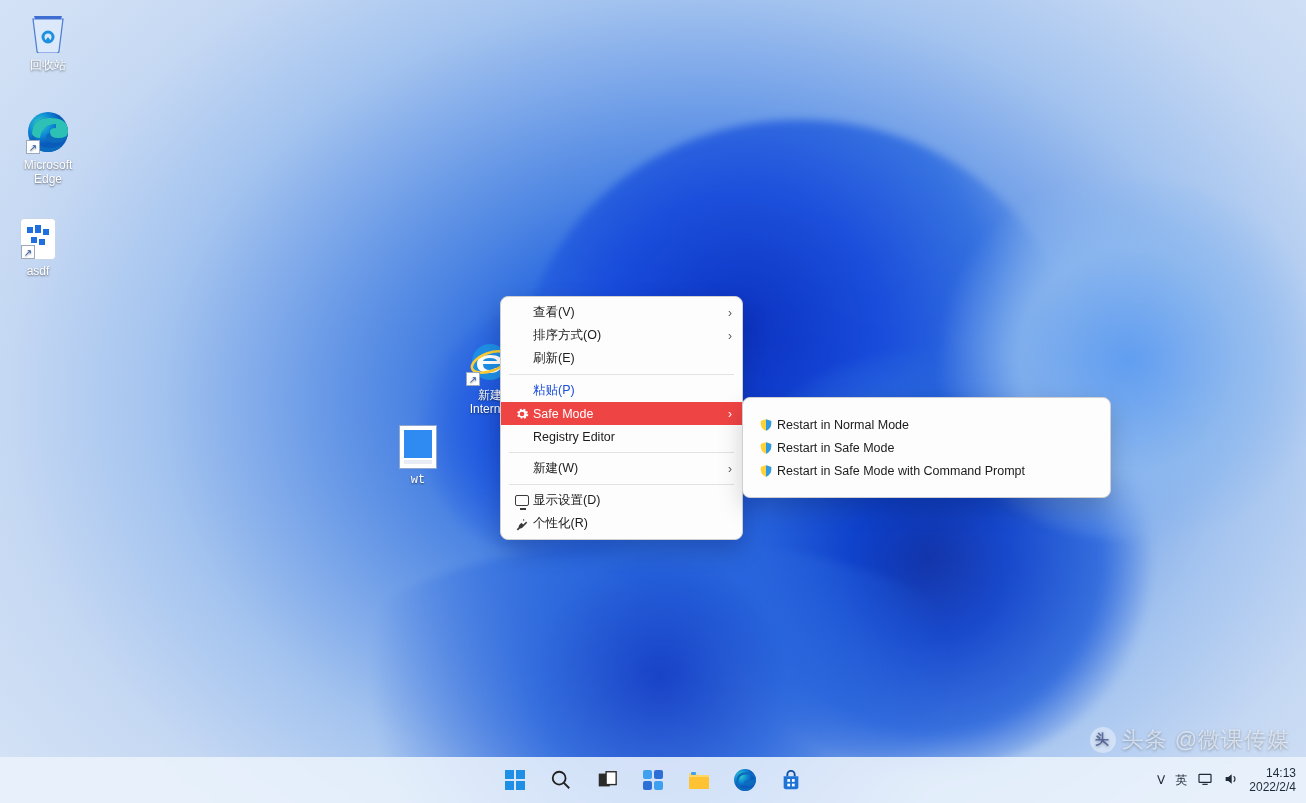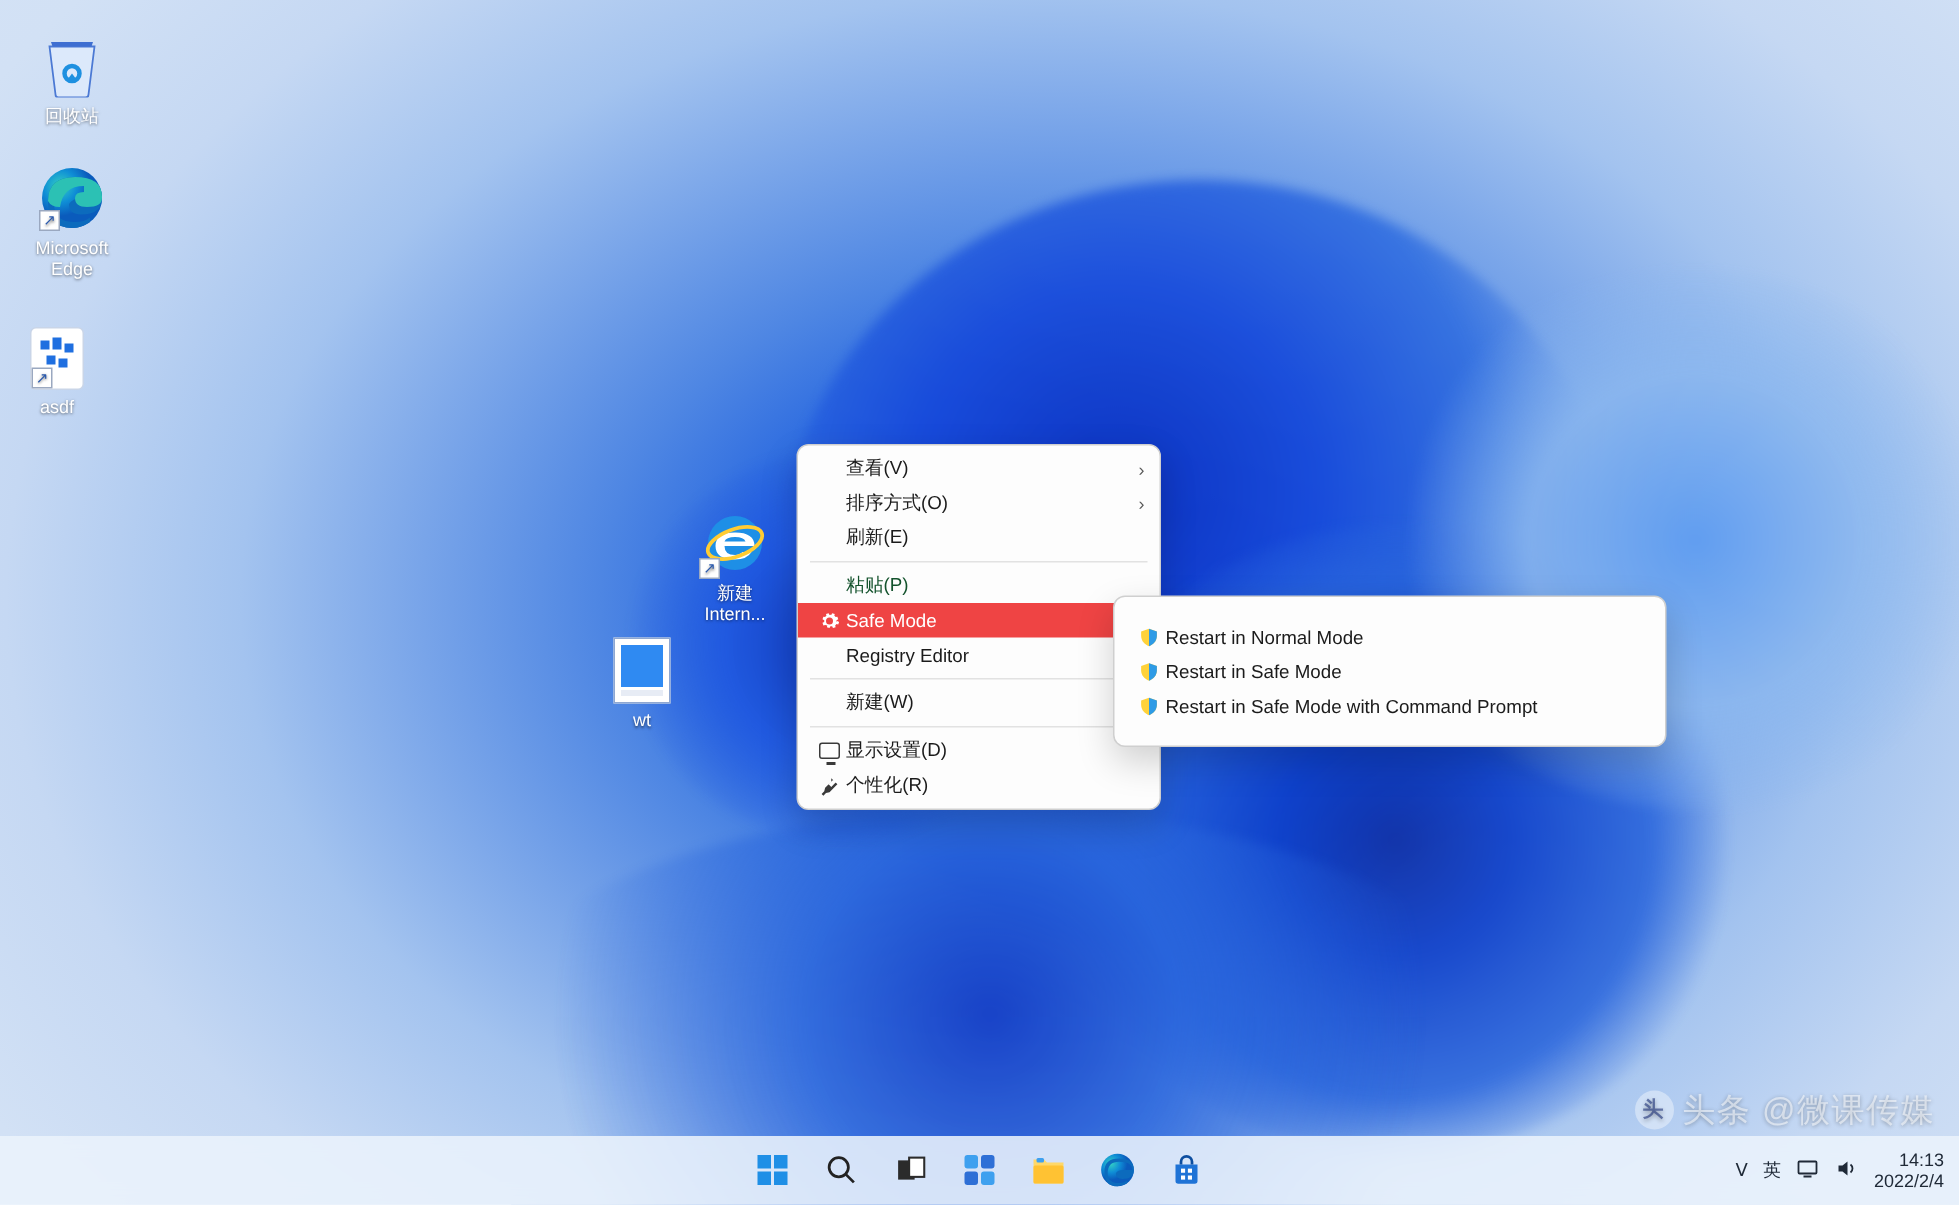--- a/index.html
+++ b/index.html
@@ -13,50 +13,50 @@
   .bloom { position:absolute; border-radius:50%; filter:blur(4px); opacity:.85; pointer-events:none; }
   .b1{ left:520px; top:120px; width:560px; height:520px; background:radial-gradient(circle at 40% 40%, #0b2fbd 0%, #1648db 30%, #2f6de0 55%, transparent 70%);}
   .b2{ left:700px; top:350px; width:460px; height:420px; background:radial-gradient(circle at 50% 50%, #0a28a0 0%, #0a3bc8 25%, #2864dc 55%, transparent 72%);}
   .b3{ left:920px; top:180px; width:420px; height:360px; background:radial-gradient(circle at 50% 50%, #5c9cf2 0%, #8cb8ef 40%, transparent 70%);}
   .b4{ left:300px; top:540px; width:720px; height:340px; background:radial-gradient(circle at 50% 40%, #0b34c2 0%, #2864dc 30%, transparent 70%);}
   .b5{ left:420px; top:300px; width:280px; height:260px; background:radial-gradient(circle at 50% 50%, #0e33b4 0%, #1e56e0 40%, transparent 75%);}
 
   
   .icon { position:absolute; width:76px; text-align:center; color:#fff; text-shadow:0 1px 2px rgba(0,0,0,.55); font-size:12px; }
   .icon .glyph { width:44px; height:44px; margin:0 auto 4px; display:flex; align-items:center; justify-content:center; }
-  .recycle-bin{ left:10px; top:22px; }
+  .recycle-bin{ left:10px; top:10px; }
   .edge-desktop{ left:10px; top:110px; }
   .asdf-icon{ left:0; top:218px; }
   .ie-icon{ left:452px; top:340px; }
-  .wt-icon{ left:390px; top:425px; }
+  .wt-icon{ left:380px; top:425px;font-family:Liberation Mono, monospace; }
   .icon .lbl{ display:block; line-height:14px; white-space:pre-line; }
 
   .recycle-bin .glyph svg{width:38px;height:42px;}
   .edge-desktop .glyph svg{width:44px;height:44px;}
   .asdf-icon .glyph{background:#fff;border-radius:4px;width:36px;height:42px;position:relative;border:1px solid #c9d5e8;}
   .asdf-icon .glyph::after{content:"";position:absolute;inset:6px;background:
     linear-gradient(90deg,#1f6fe0,#1f6fe0) 0 2px/6px 6px no-repeat,
     linear-gradient(90deg,#1f6fe0,#1f6fe0) 8px 0/6px 8px no-repeat,
     linear-gradient(90deg,#1f6fe0,#1f6fe0) 16px 4px/6px 6px no-repeat,
     linear-gradient(90deg,#1f6fe0,#1f6fe0) 4px 12px/6px 6px no-repeat,
     linear-gradient(90deg,#1f6fe0,#1f6fe0) 12px 14px/6px 6px no-repeat;}
   .ie-icon .glyph svg{width:42px;height:42px;}
   .wt-icon .glyph{background:#fff;border:1px solid #8ea7d1;width:38px;height:44px;position:relative;}
   .wt-icon .glyph::before{content:"";position:absolute;left:4px;right:4px;top:4px;bottom:10px;background:#2f8af2;}
   .wt-icon .glyph::after{content:"";position:absolute;left:4px;right:4px;bottom:4px;height:4px;background:#e7ecf5;}
   .shortcut-arrow{position:absolute;left:0;bottom:0;width:14px;height:14px;background:#fff;border:1px solid #9aa8c0;display:flex;align-items:center;justify-content:center;font-size:10px;color:#2b5aad;}
 
   
-  .menu{position:absolute;left:500px;top:296px;width:243px;background:#fdfdfd;border:1px solid #cfcfcf;border-radius:8px;box-shadow:0 10px 24px rgba(0,0,0,.18);padding:4px 0;margin-left:31px;}
+  .menu{position:absolute;left:500px;top:296px;width:243px;background:#fdfdfd;border:1px solid #cfcfcf;border-radius:8px;box-shadow:0 10px 24px rgba(0,0,0,.18);padding:4px 0;}
   .menu .row{display:flex;align-items:center;height:23px;padding:0 10px 0 10px;font-size:12.5px;color:#1b1b1b;position:relative;}
   .menu .row .icon-slot{width:22px;display:flex;align-items:center;justify-content:center;}
   .menu .row .txt{flex:1 1 auto;}
   .menu .row .arrow{color:#5a5a5a;font-size:12px;margin-left:6px;}
   .menu .sep{height:1px;background:#e2e2e2;margin:4px 8px;}
-  .menu .row.disabled{color:#14532d;}
+  .menu .row.disabled{color:#1d4ed8;}
   .menu .row.highlight{background:#ef4444;color:#fff;justify-content:flex-end;}
   .menu .row.highlight .arrow{color:#fff;}
   .menu .row.highlight .icon-slot{color:#fff;}
 
   
   .submenu{position:absolute;left:742px;top:397px;width:369px;background:#fdfdfd;border:1px solid #cfcfcf;border-radius:8px;box-shadow:0 10px 24px rgba(0,0,0,.18);padding:15px 0;}
   .submenu .row{display:flex;align-items:center;height:23px;padding:0 12px;font-size:12.5px;color:#1b1b1b;}
   .submenu .row .icon-slot{width:22px;display:flex;align-items:center;justify-content:center;}
   .shield{width:14px;height:14px;}
 

